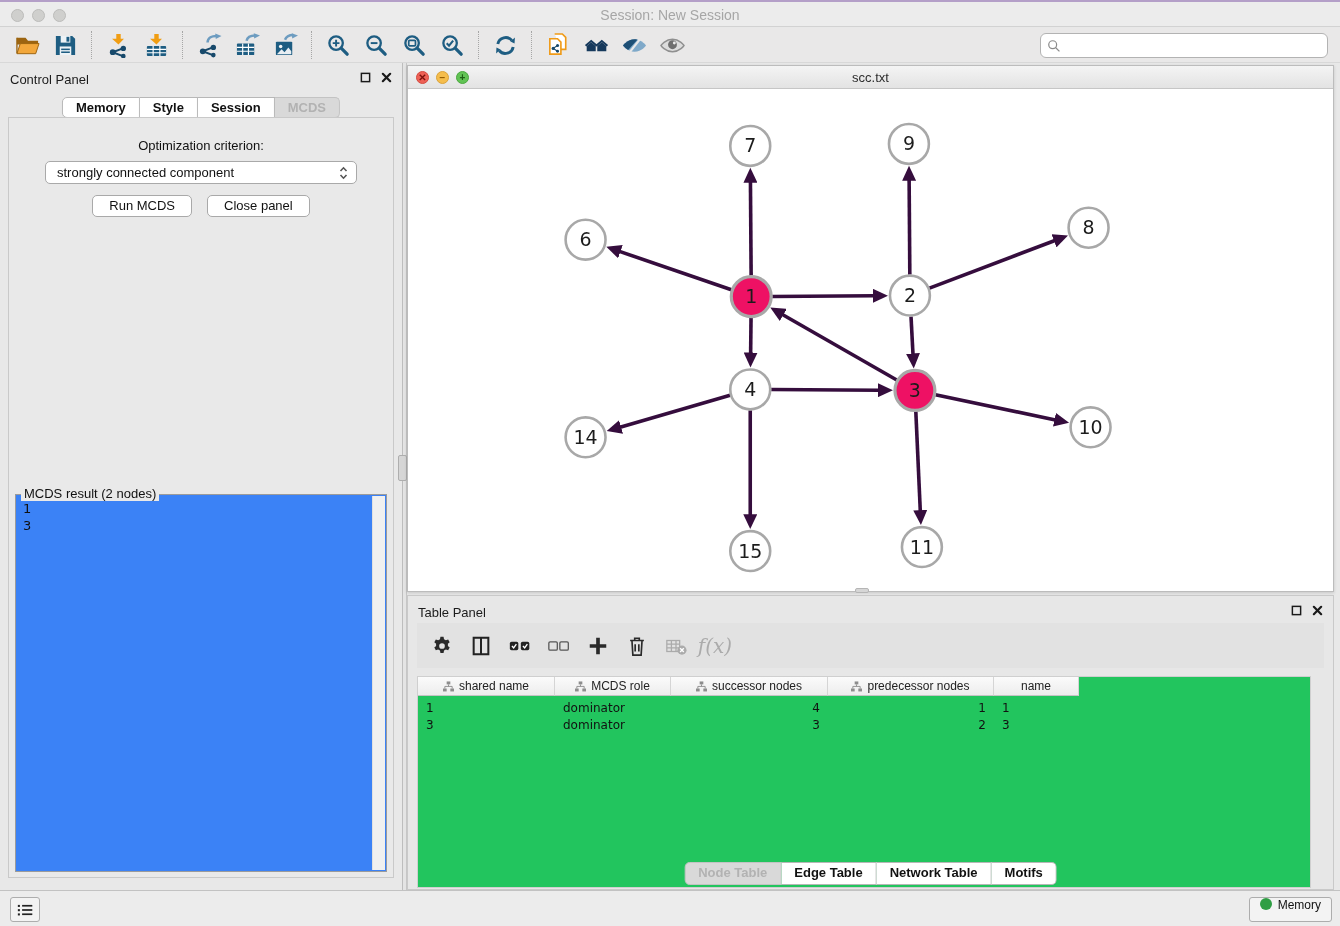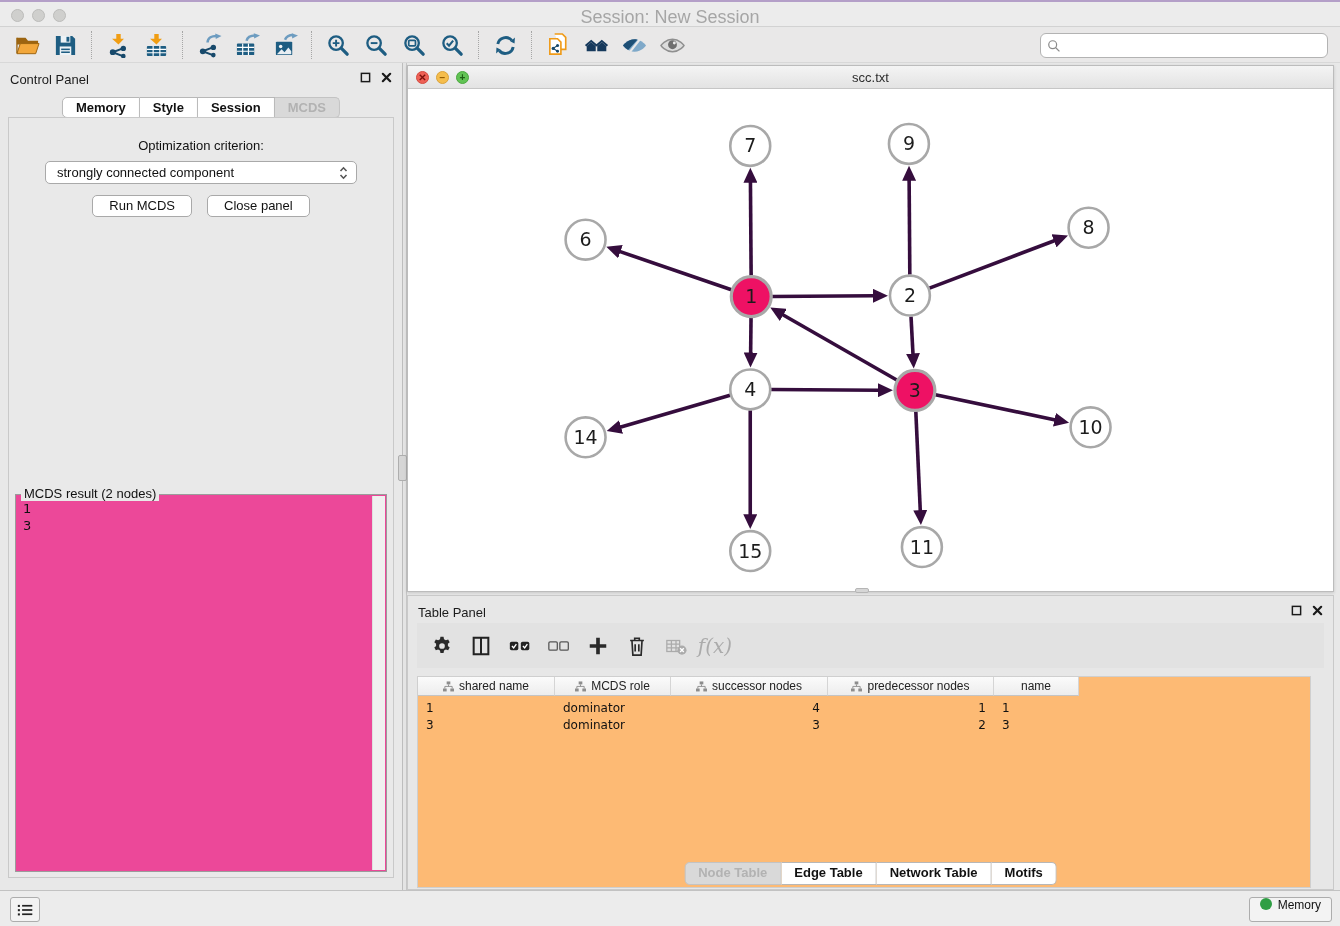--- a/index.html
+++ b/index.html
@@ -7,21 +7,21 @@
        font-family:"Liberation Sans",sans-serif;overflow:hidden;
        box-sizing:border-box;}
   .app *{box-sizing:border-box;}
 
   
   .titlebar{position:absolute;top:0;left:0;right:0;height:27px;background:#ececec;
             border-top:2px solid #b49fc8;border-bottom:1px solid #d2d2d2;}
   .tl-group{position:absolute;left:11px;top:7px;display:flex;gap:8px;}
   .tl{width:13px;height:13px;border-radius:50%;background:#cfcfcd;border:1px solid #bcbcba;}
   .title-text{position:absolute;left:0;right:0;top:5px;text-align:center;
-              font-size:18px;color:#a6a6a6;}
+              font-size:14px;color:#a6a6a6;}
 
   
   .toolbar{position:absolute;top:28px;left:0;right:0;height:35px;background:#e9e8e8;
            display:flex;align-items:center;padding-left:8px;border-bottom:1px solid #d8d8d8;}
   .tbtn{width:32px;height:30px;display:flex;align-items:center;justify-content:center;
         margin:0 3px;cursor:default;}
   .tbtn svg{width:25px;height:25px;}
   .tsep{height:28px;border-left:1px dotted #a6a6a6;margin:0 7px;}
   .search{position:absolute;right:12px;top:5px;width:288px;height:25px;background:#fff;
           border:1px solid #b3b3b3;border-radius:6px;display:flex;align-items:center;
@@ -49,21 +49,21 @@
   .mac-select{position:absolute;left:36px;top:43px;width:312px;height:23px;background:#fff;
               border:1px solid #a9a9a9;border-radius:5px;display:flex;align-items:center;
               padding:0 8px 0 11px;font-size:13px;color:#111;}
   .mac-select .sel-text{flex:1;}
   .mac-select svg{width:9px;height:16px;}
   .btn-row{position:absolute;top:77px;left:0;right:0;display:flex;justify-content:center;gap:15px;}
   .mac-btn{height:22px;background:#fff;border:1px solid #a9a9a9;border-radius:5px;
            font-size:13px;color:#111;padding:0 16px;line-height:20px;cursor:default;
            font-family:"Liberation Sans",sans-serif;}
   .fieldset{position:absolute;left:6px;top:376px;width:372px;height:378px;
-            border:1px solid #9b9b9b;background:#ec4899;}
+            border:1px solid #9b9b9b;background:#3b82f6;}
   .fieldset .legend{position:absolute;top:-9px;left:5px;background:#e9e9e9;
                     padding:0 3px;font-size:13px;color:#111;}
   .fieldset .scrolltrack{position:absolute;top:1px;bottom:1px;right:1px;width:13px;
                          background:#f0f0f0;border-left:1px solid #e0e0e0;}
   .result-lines{position:absolute;inset:5px 16px 2px 7px;font-size:13px;line-height:17px;
                 color:#111;font-family:"DejaVu Sans",sans-serif;}
 
   
   .vdivider{position:absolute;left:402px;top:63px;bottom:36px;width:5px;background:#e4e4e4;
             border-left:1px solid #bdbdbd;border-right:1px solid #c6c6c6;}
@@ -88,21 +88,21 @@
   .net-canvas svg{width:100%;height:100%;display:block;}
 
   
   .tp{position:absolute;left:407px;top:595px;width:927px;height:295px;background:#e7e7e7;
       border:1px solid #c9c9c9;}
   .tp-toolbar{position:absolute;left:9px;right:9px;top:27px;height:45px;background:#e2e2e2;
               display:flex;align-items:center;padding-left:10px;gap:9px;}
   .tp-icon{width:30px;height:30px;display:flex;align-items:center;justify-content:center;}
   .tp-icon svg{width:22px;height:22px;}
   .tp-icon .fx{font-family:"DejaVu Serif",serif;font-style:italic;font-size:20px;color:#ababab;}
-  .tp-table{position:absolute;left:9px;right:22px;top:80px;height:212px;background:#fdba74;
+  .tp-table{position:absolute;left:9px;right:22px;top:80px;height:212px;background:#22c55e;
             border:1px solid #cfcfcf;overflow:hidden;}
   .thead{display:flex;height:19px;}
   .th{display:flex;align-items:center;justify-content:center;gap:5px;font-size:12px;color:#222;
       background:linear-gradient(#fbfbfb,#ededed);border-right:1px solid #d5d5d5;
       border-bottom:1px solid #c4c4c4;overflow:hidden;white-space:nowrap;}
   .th svg{width:11px;height:11px;flex:0 0 auto;}
   .trow{display:flex;height:17px;align-items:center;font-size:12px;color:#111;
         font-family:"DejaVu Sans",sans-serif;}
   .td{padding:0 8px;white-space:nowrap;overflow:hidden;}
   .tbody{padding-top:3px;}

